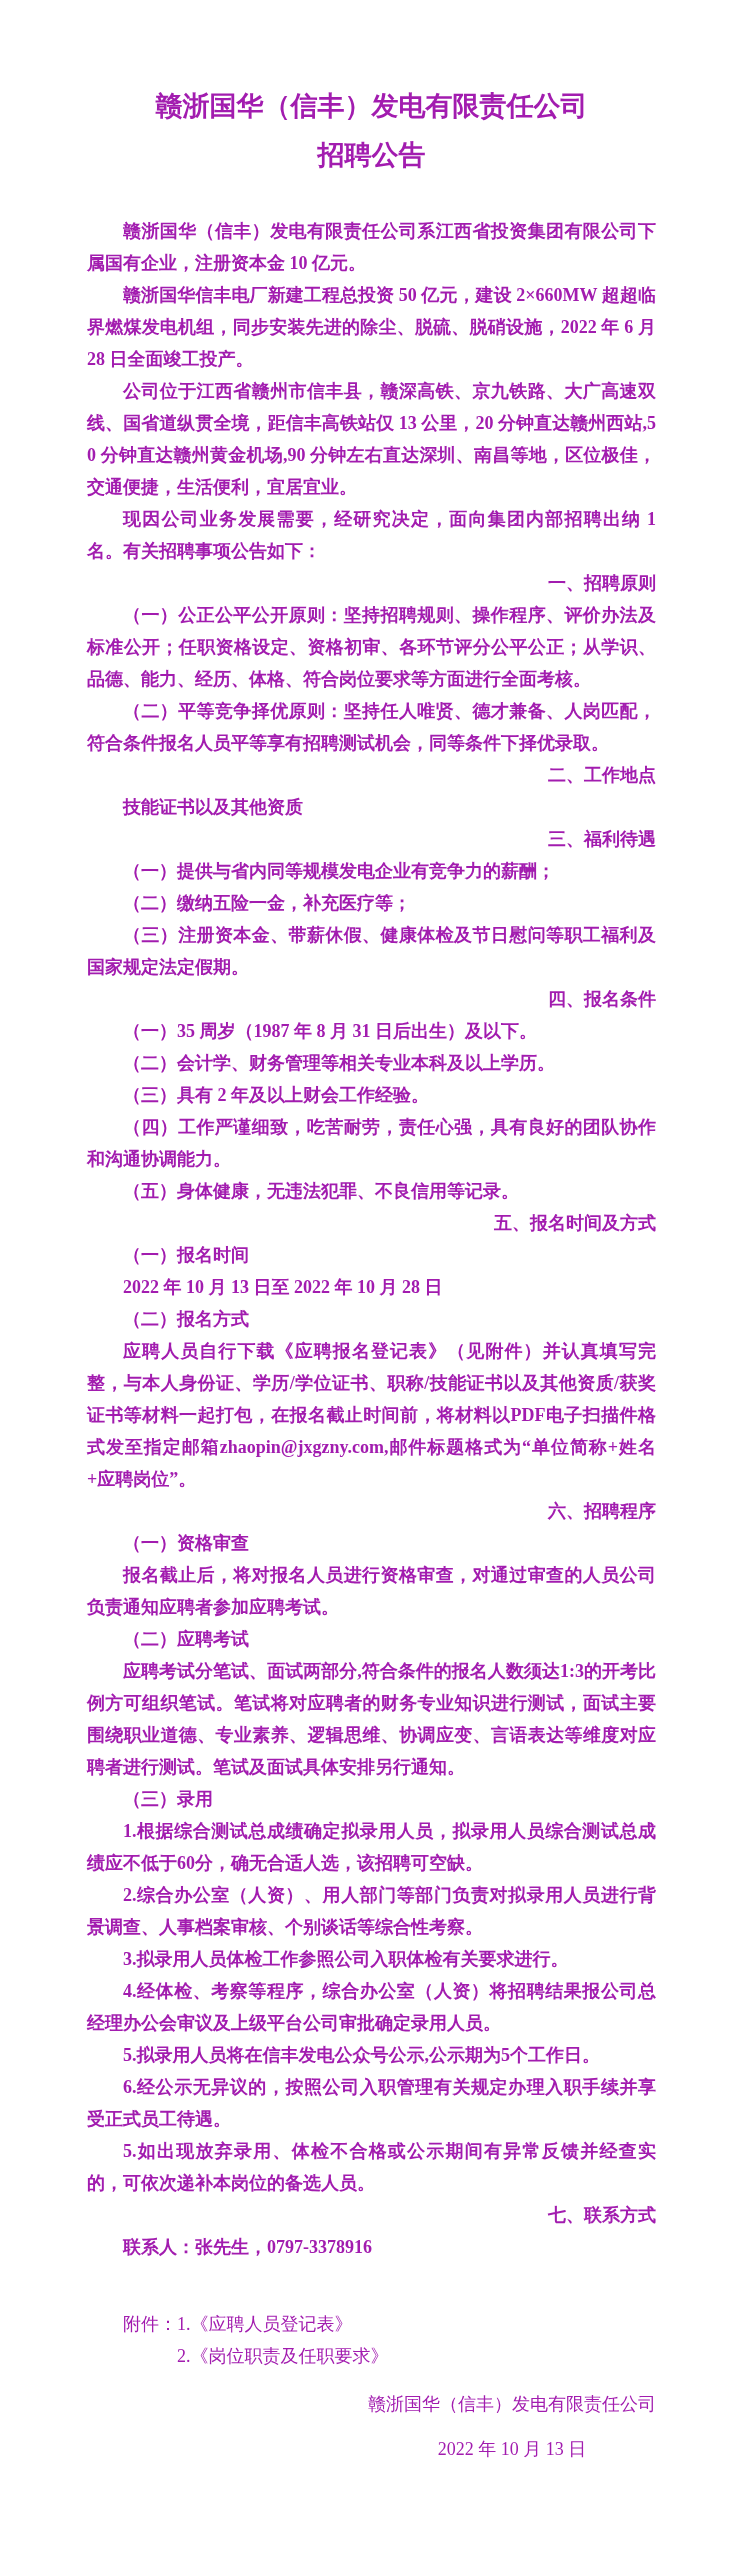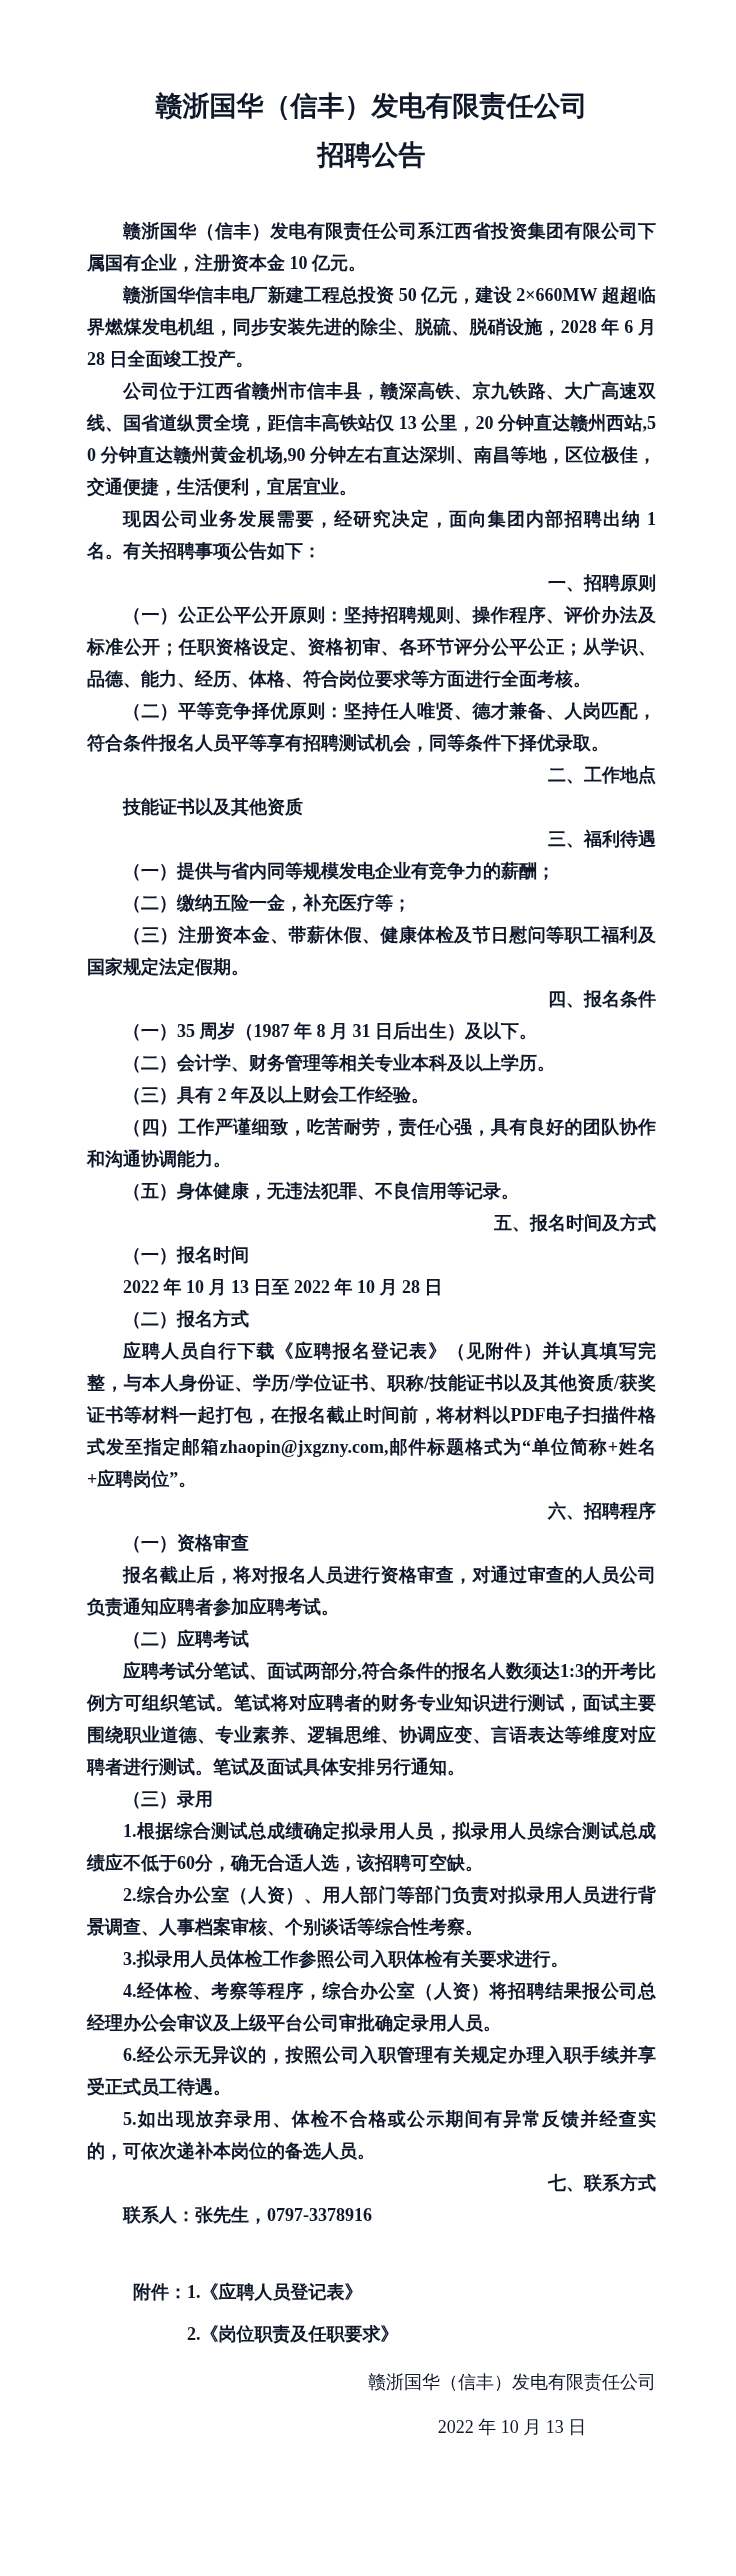--- a/index.html
+++ b/index.html
@@ -2,21 +2,21 @@
 <html style="font-size:14px"><head>
 <meta charset="utf-8">
 <style>
   html, body { margin: 0; padding: 0; background: #ffffff; }
   .page {
     width: 736px;
     height: 2576px;
     box-sizing: border-box;
     padding: 82px 80px 0 87px;
     background: #ffffff;
-    color: #0f172a;
+    color: #a21caf;
     font-family: "Liberation Serif", "DejaVu Serif", serif;
     font-size: 18px;
     line-height: 32px;
     overflow: hidden;
   }
   .title {
     margin: 0 0 35px 0;
     text-align: center;
     font-size: 27px;
     line-height: 49px;
@@ -30,21 +30,21 @@
     text-indent: 2em;
     word-break: break-all;
     font-weight: bold;
   }
   .doc-body p.blk.h1 {
     font-family: "Liberation Sans", "DejaVu Sans", sans-serif;
     font-weight: bold;
     text-align: right;
   }
   .attachments { margin-top: 45px; }
-  .attachments p { margin: 10px; font-weight: bold; }
+  .attachments p { margin: 0; }
   .attach-first { text-indent: 2em; }
   .attach-second { text-indent: 5em; }
   .signature { margin-top: 10.4px; text-align: right; }
   .sig-inner {
     display: inline-block;
     text-align: center;
     line-height: 45px;
   }
   .sig-inner p { margin: 0; }
 </style>
@@ -53,21 +53,21 @@
 
 <div class="page">
 
   <h1 class="title">
     <span class="title-line">赣浙国华（信丰）发电有限责任公司</span>
     <span class="title-line">招聘公告</span>
   </h1>
 
   <div class="doc-body">
       <p class="blk para">赣浙国华（信丰）发电有限责任公司系江西省投资集团有限公司下属国有企业，注册资本金 10 亿元。</p>
-      <p class="blk para">赣浙国华信丰电厂新建工程总投资 50 亿元，建设 2×660MW 超超临界燃煤发电机组，同步安装先进的除尘、脱硫、脱硝设施，2028 年 6 月 28 日全面竣工投产。</p>
+      <p class="blk para">赣浙国华信丰电厂新建工程总投资 50 亿元，建设 2×660MW 超超临界燃煤发电机组，同步安装先进的除尘、脱硫、脱硝设施，2022 年 6 月 28 日全面竣工投产。</p>
       <p class="blk para">公司位于江西省赣州市信丰县，赣深高铁、京九铁路、大广高速双线、国省道纵贯全境，距信丰高铁站仅 13 公里，20 分钟直达赣州西站,50 分钟直达赣州黄金机场,90 分钟左右直达深圳、南昌等地，区位极佳，交通便捷，生活便利，宜居宜业。</p>
       <p class="blk para">现因公司业务发展需要，经研究决定，面向集团内部招聘出纳 1 名。有关招聘事项公告如下：</p>
       <p class="blk h1">一、招聘原则</p>
       <p class="blk para">（一）公正公平公开原则：坚持招聘规则、操作程序、评价办法及标准公开；任职资格设定、资格初审、各环节评分公平公正；从学识、品德、能力、经历、体格、符合岗位要求等方面进行全面考核。</p>
       <p class="blk para">（二）平等竞争择优原则：坚持任人唯贤、德才兼备、人岗匹配，符合条件报名人员平等享有招聘测试机会，同等条件下择优录取。</p>
       <p class="blk h1">二、工作地点</p>
       <p class="blk para">技能证书以及其他资质</p>
       <p class="blk h1">三、福利待遇</p>
       <p class="blk para">（一）提供与省内同等规模发电企业有竞争力的薪酬；</p>
       <p class="blk para">（二）缴纳五险一金，补充医疗等；</p>
@@ -86,20 +86,21 @@
       <p class="blk h1">六、招聘程序</p>
       <p class="blk para">（一）资格审查</p>
       <p class="blk para">报名截止后，将对报名人员进行资格审查，对通过审查的人员公司负责通知应聘者参加应聘考试。</p>
       <p class="blk para">（二）应聘考试</p>
       <p class="blk para">应聘考试分笔试、面试两部分,符合条件的报名人数须达1:3的开考比例方可组织笔试。笔试将对应聘者的财务专业知识进行测试，面试主要围绕职业道德、专业素养、逻辑思维、协调应变、言语表达等维度对应聘者进行测试。笔试及面试具体安排另行通知。</p>
       <p class="blk para">（三）录用</p>
       <p class="blk para">1.根据综合测试总成绩确定拟录用人员，拟录用人员综合测试总成绩应不低于60分，确无合适人选，该招聘可空缺。</p>
       <p class="blk para">2.综合办公室（人资）、用人部门等部门负责对拟录用人员进行背景调查、人事档案审核、个别谈话等综合性考察。</p>
       <p class="blk para">3.拟录用人员体检工作参照公司入职体检有关要求进行。</p>
       <p class="blk para">4.经体检、考察等程序，综合办公室（人资）将招聘结果报公司总经理办公会审议及上级平台公司审批确定录用人员。</p>
+      <p class="blk para">5.拟录用人员将在信丰发电公众号公示,公示期为5个工作日。</p>
       <p class="blk para">6.经公示无异议的，按照公司入职管理有关规定办理入职手续并享受正式员工待遇。</p>
       <p class="blk para">5.如出现放弃录用、体检不合格或公示期间有异常反馈并经查实的，可依次递补本岗位的备选人员。</p>
       <p class="blk h1">七、联系方式</p>
       <p class="blk para">联系人：张先生，0797-3378916</p>
     </div>
 
   <div class="attachments">
     <p class="attach-first"><span>附件：</span><span>1.《应聘人员登记表》</span></p>
     <p class="attach-second">2.《岗位职责及任职要求》</p>
   </div>

